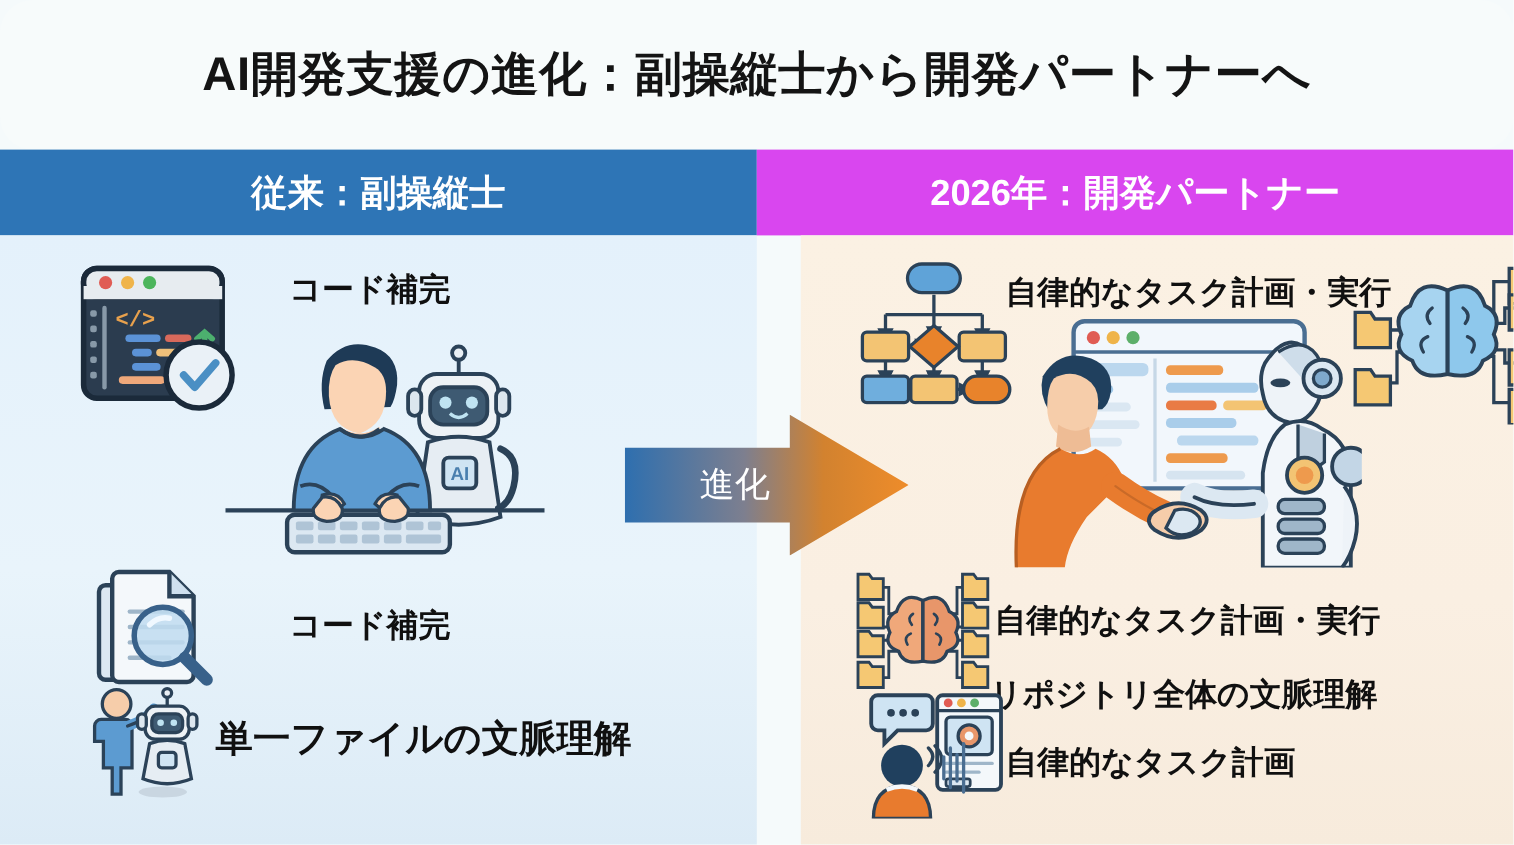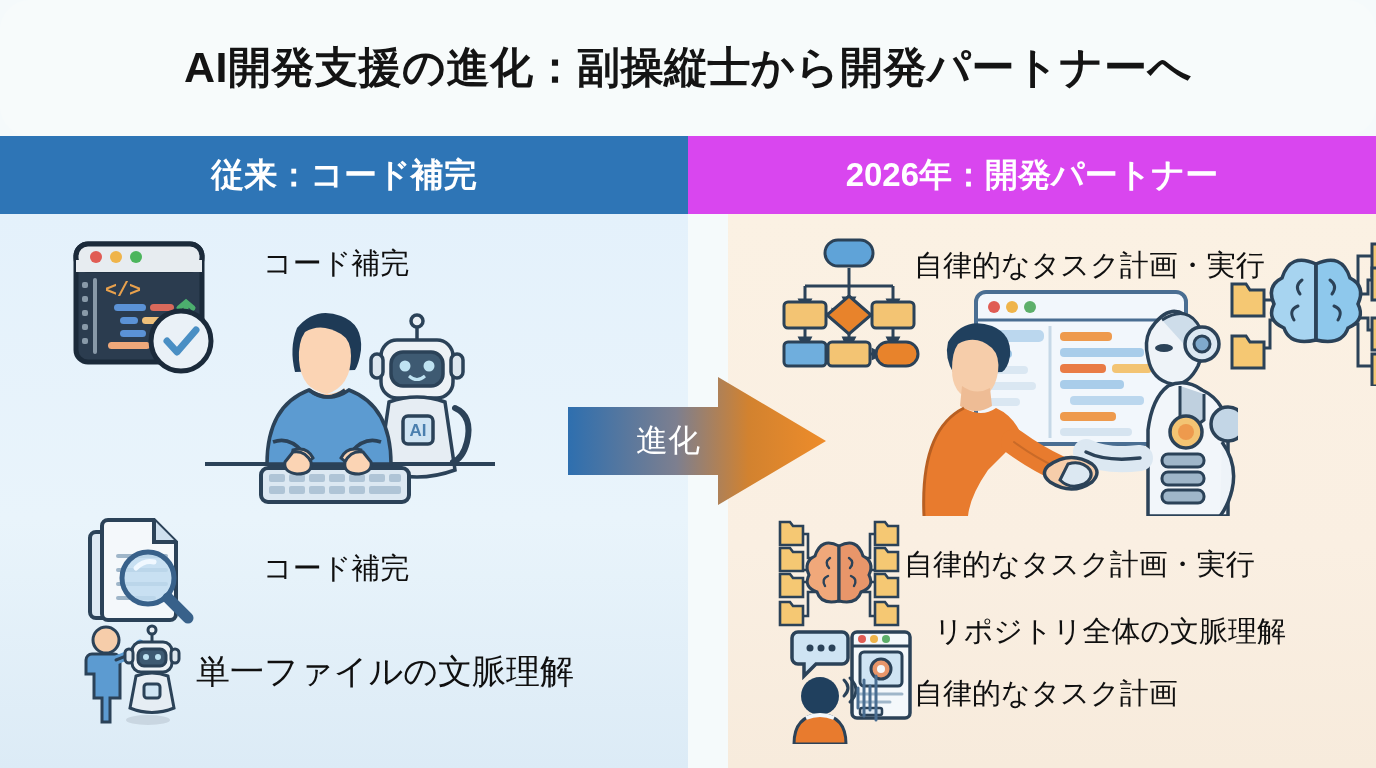--- a/index.html
+++ b/index.html
@@ -28,21 +28,21 @@
   .col-head.left{left:0;width:688px;background:#2E75B6;}
   .col-head.right{left:688px;width:688px;background:#d946ef;}
   .col-head-text{font-size:33px;font-weight:bold;color:#ffffff;white-space:nowrap;}
 
   
   .panel{position:absolute;top:214px;height:554px;}
   .panel.left{left:0;width:688px;background:linear-gradient(180deg,#E4F1FB 0%,#E9F4FB 55%,#DCEBF6 100%);}
   .panel.right{left:728px;width:688px;background:linear-gradient(180deg,#FBF1E3 0%,#FAEFE2 60%,#F7EBDC 100%);}
 
   
-  .feat-label{position:absolute;font-size:29px;font-weight:normal;color:#101010;white-space:nowrap;}
+  .feat-label{position:absolute;font-size:29px;font-weight:bold;color:#101010;white-space:nowrap;}
   .feat-label.sm{font-size:34px;}
 
   
   .arrow-wrap{position:absolute;left:568px;top:377px;width:258px;height:128px;}
   .arrow-text{
     position:absolute;left:0;top:0;width:200px;height:128px;
     display:flex;align-items:center;justify-content:center;
     font-size:32px;font-weight:normal;color:#ffffff;z-index:3;
   }
 
@@ -52,21 +52,21 @@
 </head>
 <body>
 
 <div id="slide">
 
   <div class="title-bar">
     <div class="title-text">AI開発支援の進化：副操縦士から開発パートナーへ</div>
   </div>
 
   <div class="col-head left">
-    <div class="col-head-text">従来：コード補完</div>
+    <div class="col-head-text">従来：副操縦士</div>
   </div>
   <div class="col-head right">
     <div class="col-head-text">2026年：開発パートナー</div>
   </div>
 
   <div class="panel left">
 
     <svg class="ico" style="left:62px;top:16px;" width="160" height="150" viewBox="0 0 160 150">
       <rect x="14" y="14" width="126" height="118" rx="12" fill="#2B3C4F" stroke="#1B2A3A" stroke-width="5"></rect>
       <rect x="14" y="14" width="126" height="26" rx="12" fill="#E7ECF0" stroke="#1B2A3A" stroke-width="5"></rect>
@@ -319,21 +319,21 @@
           <path d="M2 82 h10 l3 4 h10 v19 h-23 z"></path>
         <path d="M97 2 h10 l3 4 h10 v19 h-23 z"></path>
           <path d="M97 28 h10 l3 4 h10 v19 h-23 z"></path>
         <path d="M97 54 h10 l3 4 h10 v19 h-23 z"></path>
           <path d="M97 82 h10 l3 4 h10 v19 h-23 z"></path>
       </g>
     </svg>
 
     <div class="feat-label" style="left:176px;top:331px;">自律的なタスク計画・実行</div>
 
-    <div class="feat-label" style="left:172px;top:398px;margin-left:34px;">リポジトリ全体の文脈理解</div>
+    <div class="feat-label" style="left:172px;top:398px;">リポジトリ全体の文脈理解</div>
 
     <svg class="ico" style="left:62px;top:412px;" width="124" height="118" viewBox="0 0 124 118">
       <rect x="62" y="6" width="58" height="86" rx="5" fill="#F4F8FB" stroke="#2B4258" stroke-width="3.5"></rect>
       <path d="M62 20 h58" stroke="#2B4258" stroke-width="3"></path>
       <circle cx="72" cy="13" r="4" fill="#E05C54"></circle>
         <circle cx="84" cy="13" r="4" fill="#EFB44A"></circle>
         <circle cx="96" cy="13" r="4" fill="#5DAF6A"></circle>
       <rect x="70" y="26" width="42" height="34" rx="4" fill="#CFE4F3" stroke="#2B4258" stroke-width="3"></rect>
       <circle cx="91" cy="43" r="10" fill="#E8966A" stroke="#2B4258" stroke-width="3"></circle>
       <circle cx="91" cy="43" r="4" fill="#F4F8FB"></circle>

